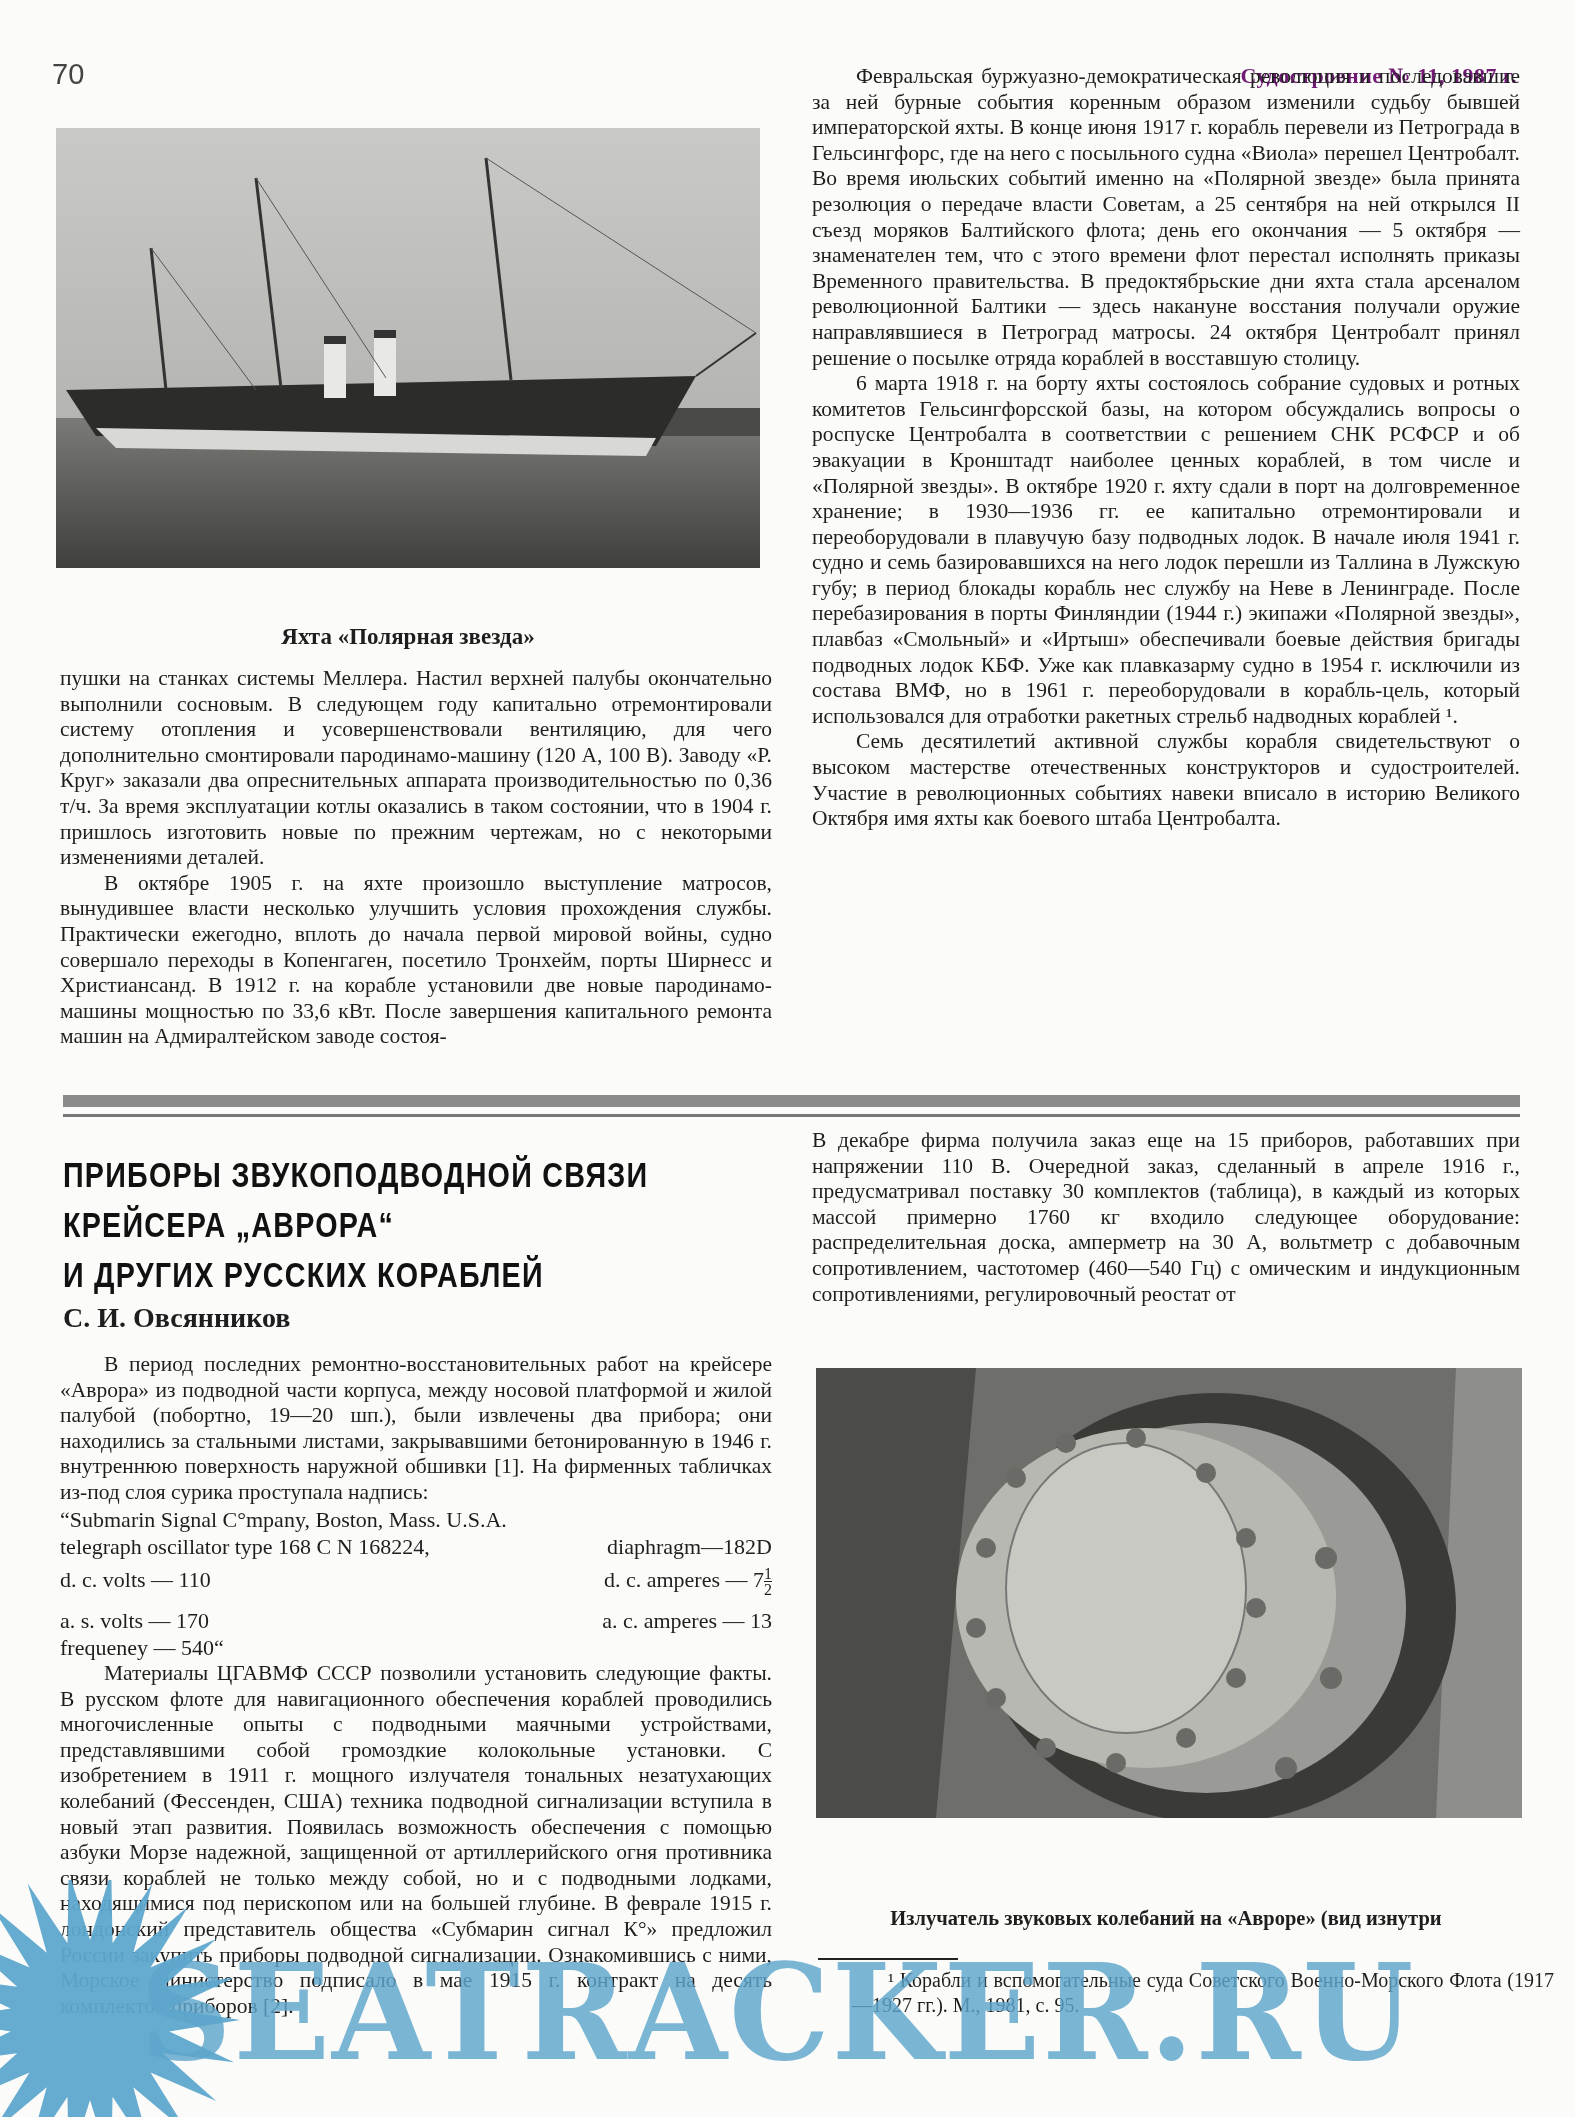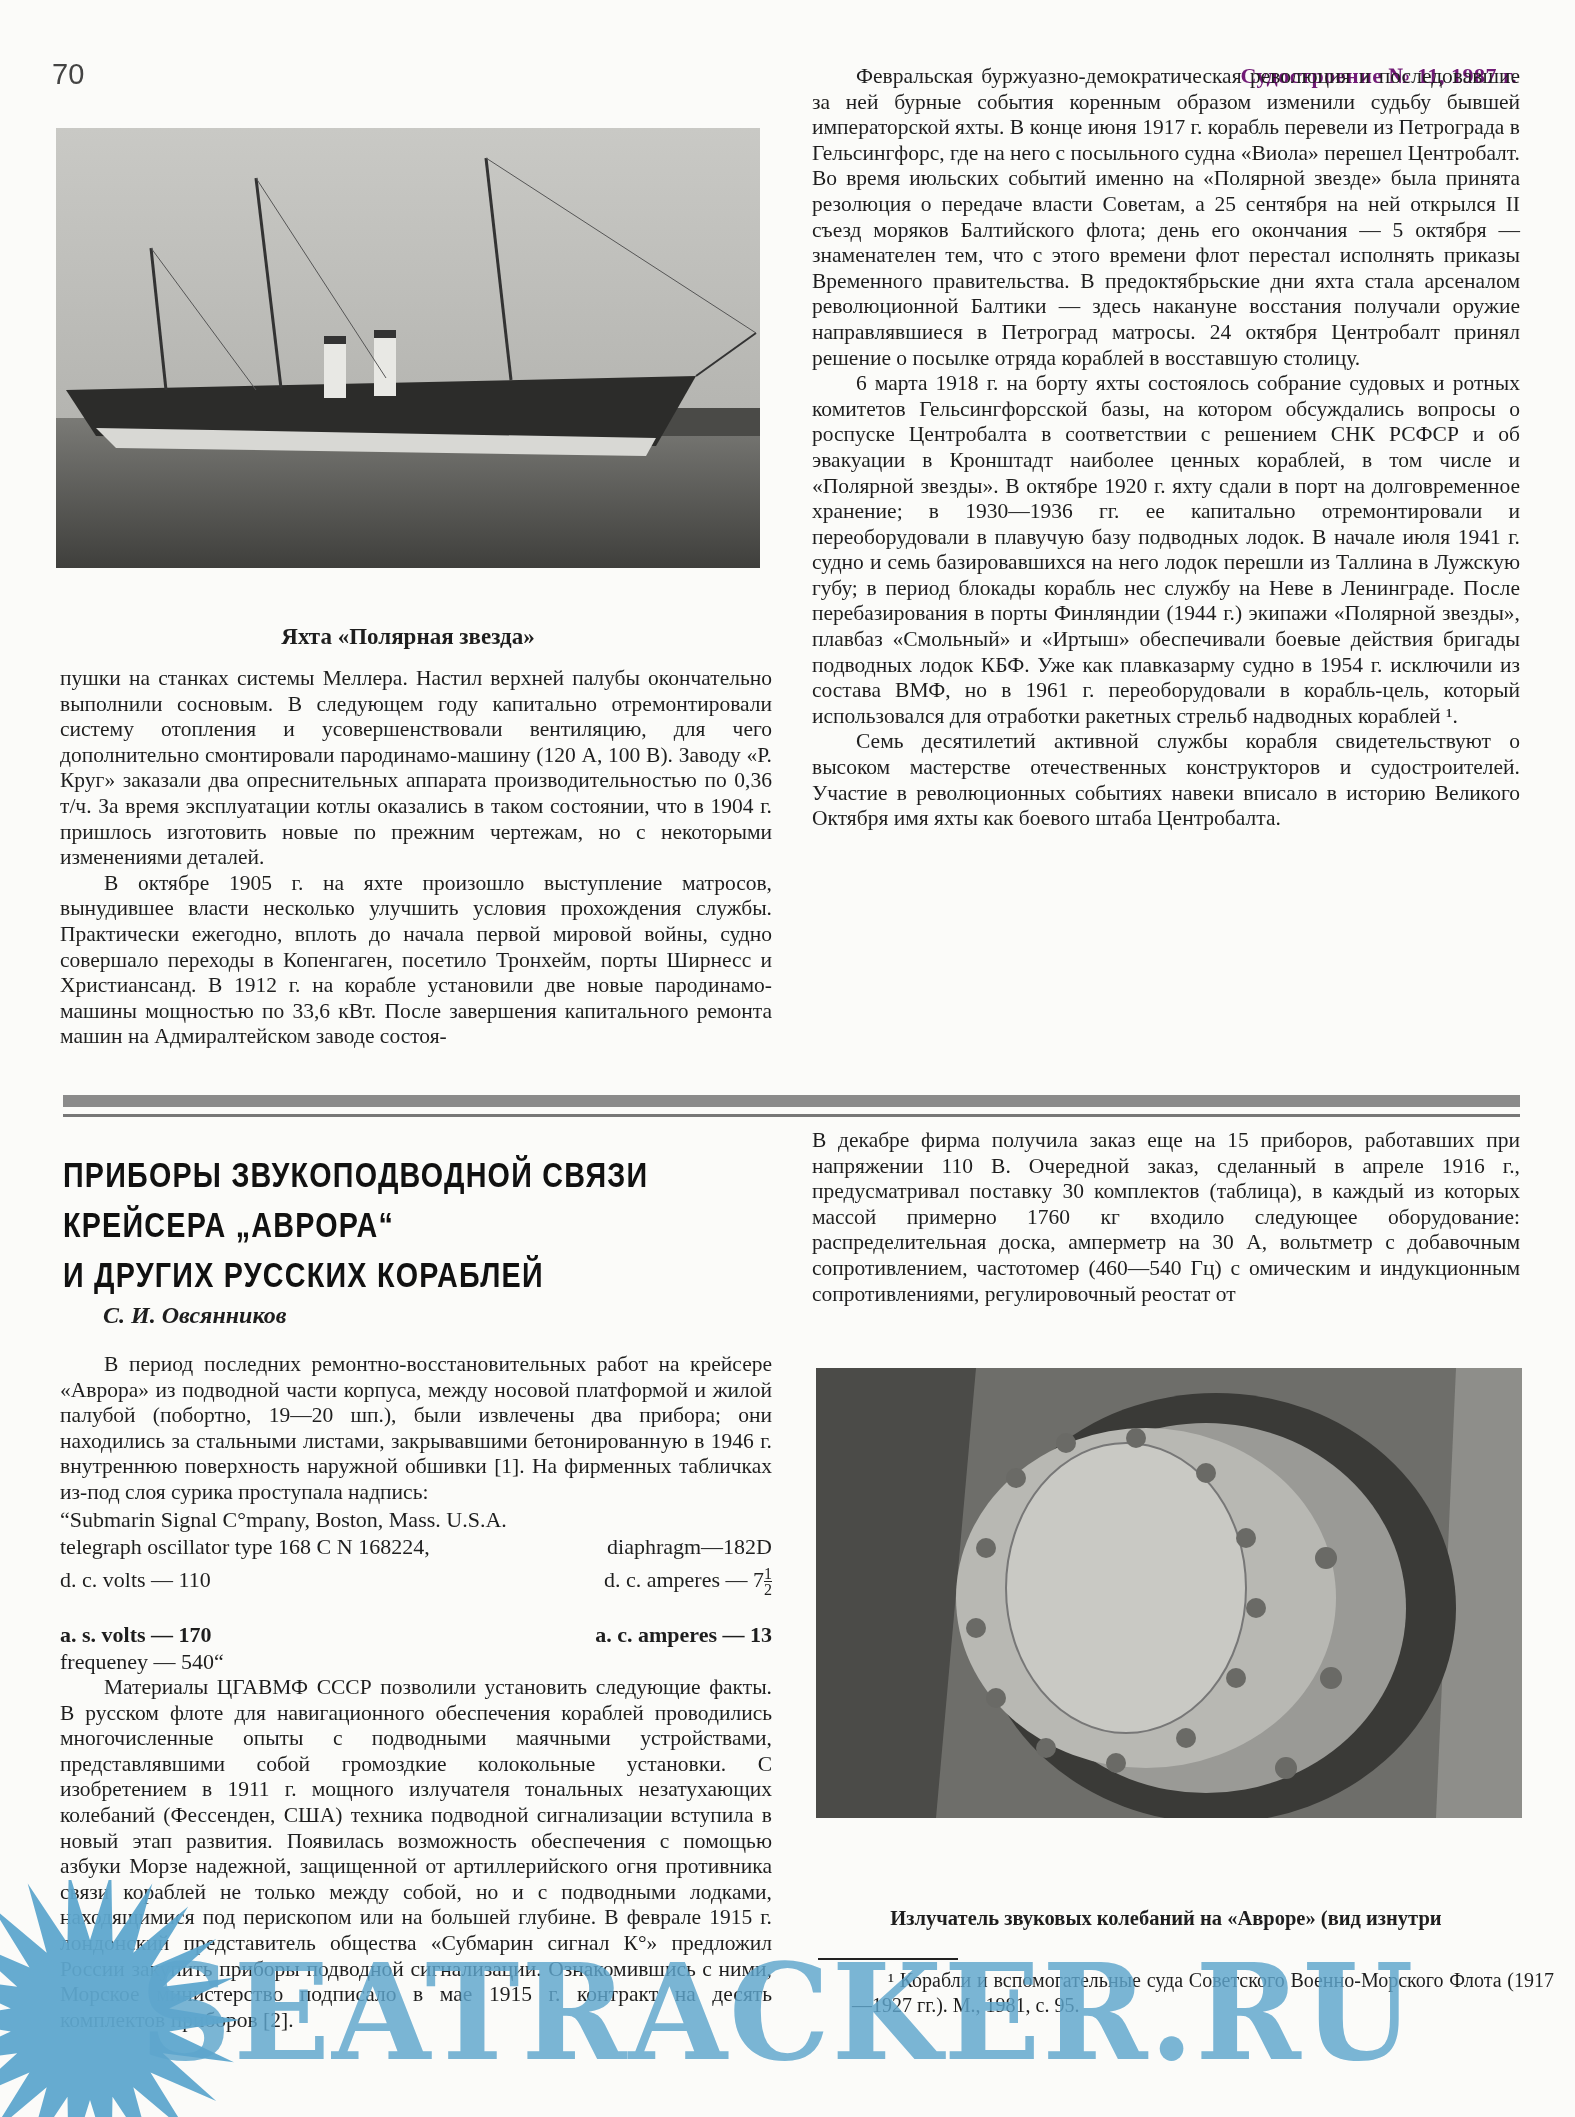--- a/index.html
+++ b/index.html
@@ -10,21 +10,21 @@
   .running{right:58px;top:63px;font-size:22px;color:#701a75;font-weight:bold;font-family:"Liberation Serif",serif;letter-spacing:0.5px;}
   .col{font-size:21.5px;line-height:25.6px;text-align:justify;}
   .col p{margin:0;text-indent:0;}
   .col p.ind{text-indent:44px;}
   .photo{background:#8a8a86;overflow:hidden;}
   .caption{font-size:23px;font-weight:bold;text-align:center;}
   .rule-thick{left:63px;width:1457px;top:1095px;height:12px;background:#8b8b8b;}
   .rule-thin{left:63px;width:1457px;top:1114px;height:3px;background:#777;}
   .title{left:63px;top:1150px;font-family:"Liberation Sans","DejaVu Sans",sans-serif;font-weight:bold;
          font-size:35px;line-height:50px;letter-spacing:1.5px;transform:scaleX(0.82);transform-origin:left top;color:#111;}
-  .author{left:63px;top:1302px;font-style:italic;font-weight:bold;font-size:24px;margin-left:40px;}
+  .author{left:63px;top:1302px;font-weight:bold;font-size:28px;}
   .spec{font-family:"Liberation Serif",serif;font-size:22px;line-height:27px;}
   .spec-row{display:flex;justify-content:space-between;}
   .frac{display:inline-flex;flex-direction:column;font-size:16px;line-height:15px;vertical-align:middle;text-align:center;}
   .frac span:first-child{border-bottom:1.5px solid #222;}
   .fn-rule{left:818px;top:1958px;width:140px;height:2px;background:#222;}
   .footnote{font-size:20px;line-height:25px;text-align:justify;margin-left:34px;}
   .wm{pointer-events:none;}
 </style>
 </head>
 <body>
@@ -96,21 +96,21 @@
       <span>telegraph oscillator type 168 C N 168224,</span>
       <span>diaphragm—182D</span>
     </div>
     <div class="spec-row" style="margin-top:6px;">
       <span>d. c. volts — 110</span>
       <span><span>d. c. amperes — 7</span><span class="frac">
             <span>1</span>
             <span>2</span>
           </span></span>
     </div>
-    <div class="spec-row" style="margin-top:24px;font-weight:bold;">
+    <div class="spec-row" style="margin-top:10px;">
       <span>a. s. volts — 170</span>
       <span>a. c. amperes — 13</span>
     </div>
     <div>frequeney — 540“</div>
   </div>
   <p class="ind">Материалы ЦГАВМФ СССР позволили установить следующие факты. В русском флоте для навигационного обеспечения кораблей проводились многочисленные опыты с подводными маячными устройствами, представлявшими собой громоздкие колокольные установки. С изобретением в 1911 г. мощного излучателя тональных незатухающих колебаний (Фессенден, США) техника подводной сигнализации вступила в новый этап развития. Появилась возможность обеспечения с помощью азбуки Морзе надежной, защищенной от артиллерийского огня противника связи кораблей не только между собой, но и с подводными лодками, находящимися под перископом или на большей глубине. В феврале 1915 г. лондонский представитель общества «Субмарин сигнал К°» предложил России закупить приборы подводной сигнализации. Ознакомившись с ними, Морское министерство подписало в мае 1915 г. контракт на десять комплектов приборов [2].</p>
 </div>
 
 <div class="abs col" style="left:812px;top:1128px;width:708px;">
   <p>В декабре фирма получила заказ еще на 15 приборов, работавших при напряжении 110 В. Очередной заказ, сделанный в апреле 1916 г., предусматривал поставку 30 комплектов (таблица), в каждый из которых массой примерно 1760 кг входило следующее оборудование: распределительная доска, амперметр на 30 А, вольтметр с добавочным сопротивлением, частотомер (460—540 Гц) с омическим и индукционным сопротивлениями, регулировочный реостат от</p>

